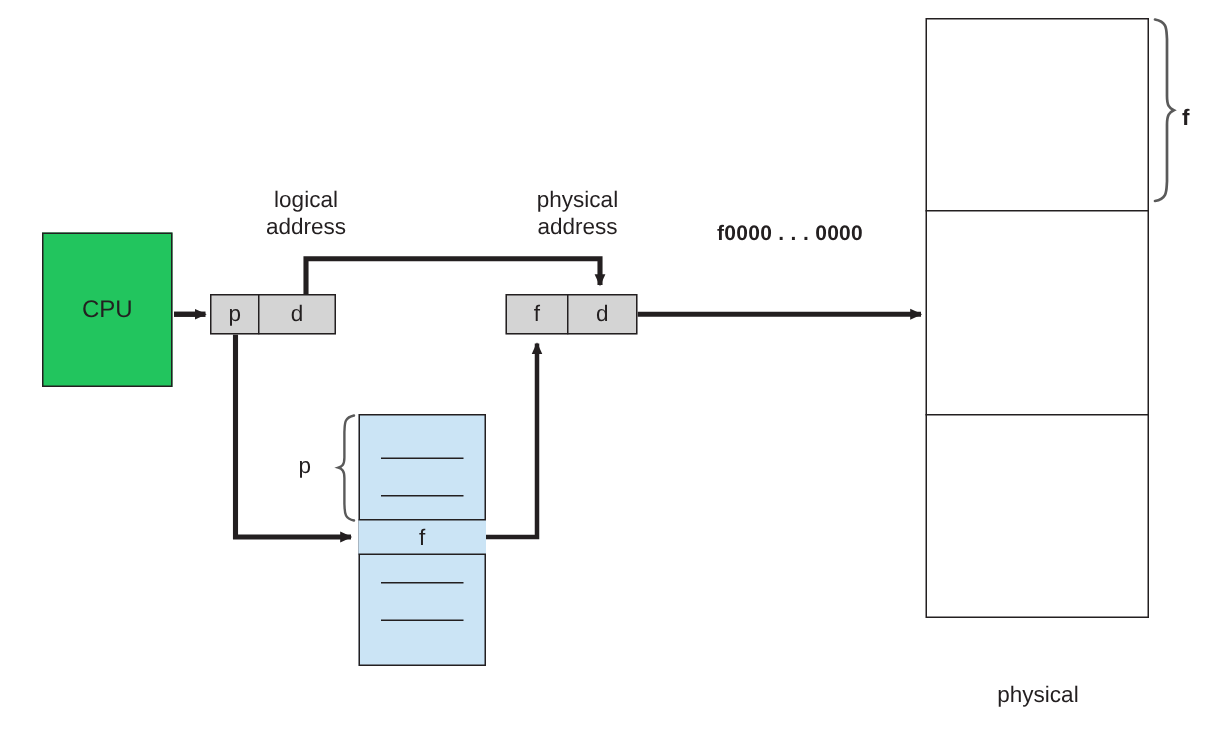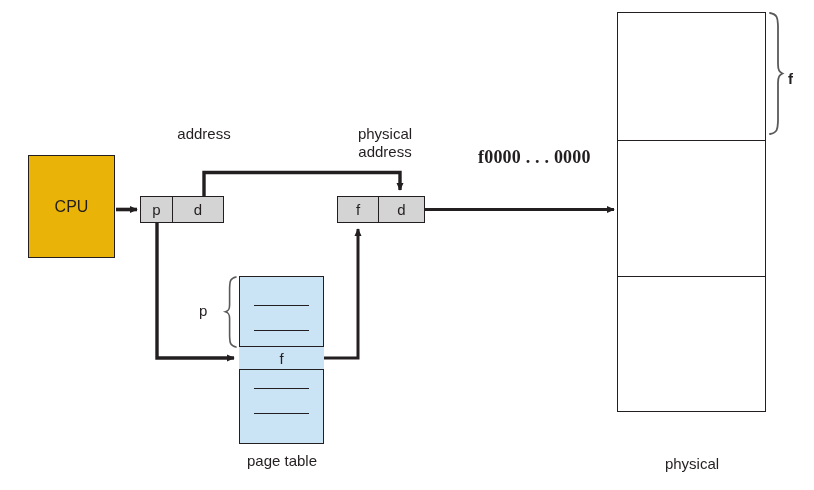--- a/index.html
+++ b/index.html
@@ -22,21 +22,21 @@
     width: 814px;
     height: 490px;
   }
   
   .cpu-box {
     position: absolute;
     left: 28px;
     top: 155px;
     width: 87px;
     height: 103px;
-    background: #eab308;
+    background: #22c55e;
     border: 1.6px solid #231f20;
     box-sizing: border-box;
     display: flex;
     align-items: center;
     justify-content: center;
     font-size: 16px;
     color: #231f20;
   }
   
   .addr-cell {
@@ -97,26 +97,25 @@
   }
   .pm-div {
     position: absolute;
     left: 617px;
     width: 149px;
     height: 0;
     border-top: 1.4px solid #231f20;
   }
   .addr-label {
     position: absolute;
-    font-size: 18px;
+    font-size: 14px;
     font-weight: bold;
     color: #231f20;
     letter-spacing: 0.2px;
     white-space: pre;
-    font-family: Liberation Serif, serif;
   }
   .caption {
     position: absolute;
     font-size: 15px;
     color: #231f20;
     text-align: center;
     white-space: pre;
   }
   .hdr {
     position: absolute;
@@ -171,20 +170,21 @@
              C 779.5 75 778 76.5 778 83
              L 778 121
              C 777.5 127 778.5 132.5 770 134" fill="none" stroke="#5a5a5a" stroke-width="1.8" stroke-linecap="round"></path>
   </svg>
 
   <div class="cpu-box">
     <span>CPU</span>
   </div>
 
   <div class="hdr" style="left:154px; top:125px; width:100px;">
+    <div>logical</div>
     <div>address</div>
   </div>
 
   <div class="addr-cell" style="left:140px; top:196px; width:33px; height:27px;">
     <span>p</span>
   </div>
   <div class="addr-cell" style="left:172px; top:196px; width:52px; height:27px;">
     <span>d</span>
   </div>
 
@@ -204,21 +204,20 @@
   <div class="pt-dash" style="top:305px;"></div>
   <div class="pt-dash" style="top:330px;"></div>
   <div class="pt-row-f">
     <span>f</span>
   </div>
   <div class="pt-dash" style="top:388px;"></div>
   <div class="pt-dash" style="top:413px;"></div>
 
   <div class="brace-lbl" style="left:199px; top:302px;">p</div>
 
-  <div class="caption" style="left:222px; top:452px; width:120px;">page table</div>
 
   <div class="pm-box"></div>
   <div class="pm-div" style="top:140px;"></div>
   <div class="pm-div" style="top:276px;"></div>
 
   <div class="brace-lbl" style="left:788px; top:70px; font-weight:bold;">f</div>
 
   <div class="addr-label" style="left:478px; top:147px;">f0000 . . . 0000</div>
 
   <div class="caption" style="left:632px; top:420px; width:120px; line-height:1.18;">

